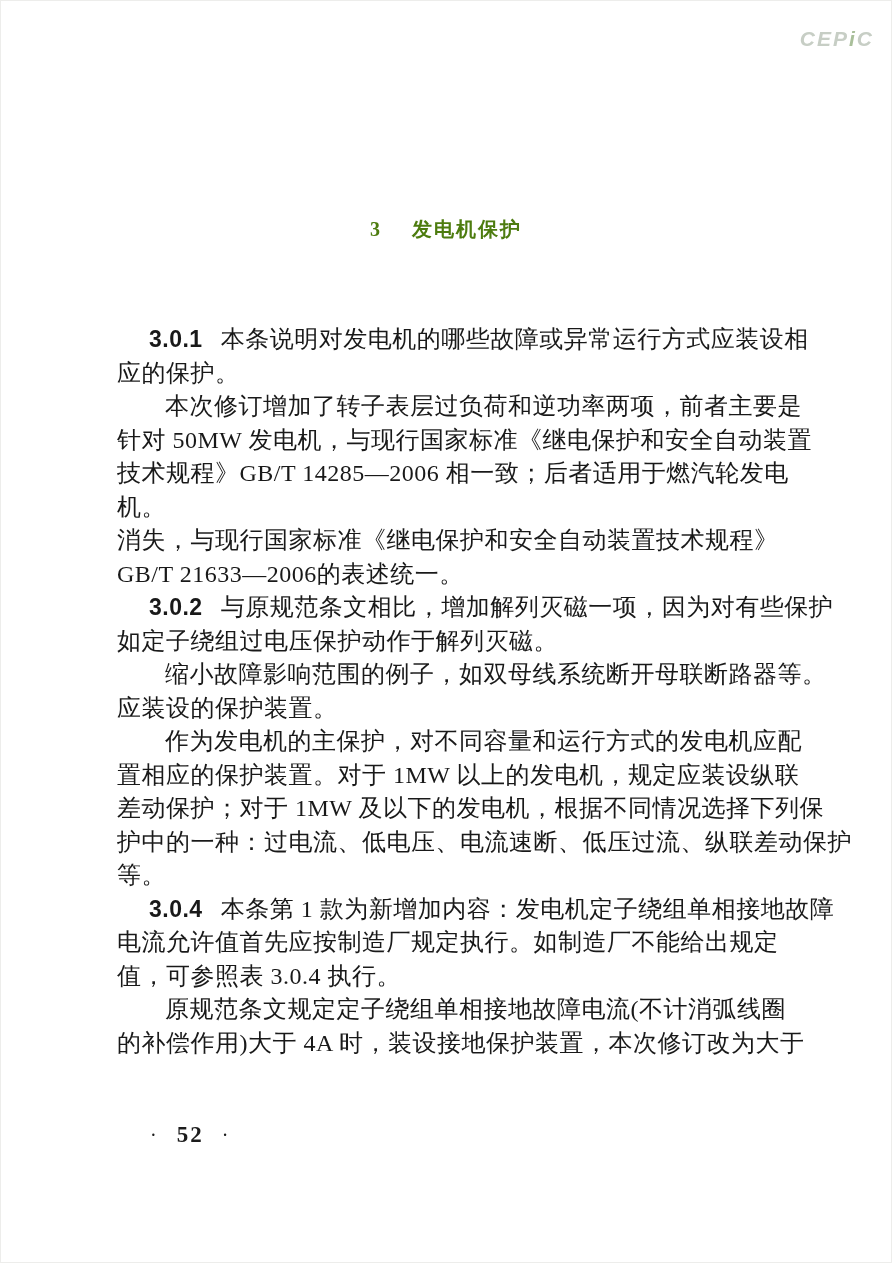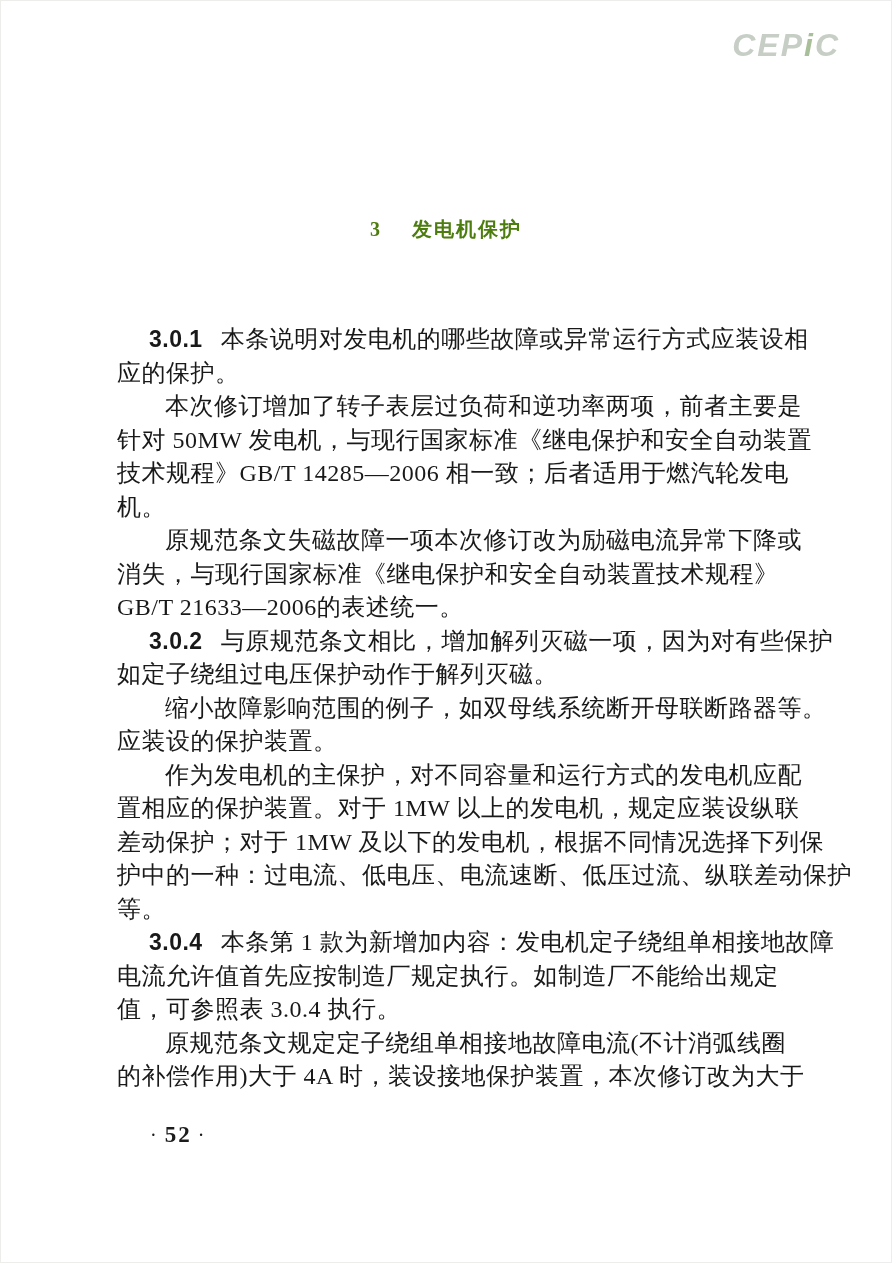--- a/index.html
+++ b/index.html
@@ -8,25 +8,25 @@
     position: relative;
     background: #ffffff;
     font-family: "Liberation Serif", "DejaVu Serif", serif;
     color: #191919;
     overflow: hidden;
     box-shadow: inset 0 0 0 1px #ededeb;
   }
   .logo {
     position: absolute;
     top: 27px;
-    right: 52px;
+    right: 18px;
     font-family: "Liberation Sans", "DejaVu Sans", sans-serif;
     font-style: italic;
     font-weight: bold;
-    font-size: 32px;
+    font-size: 21px;
     letter-spacing: 2px;
     color: #c7cec5;
     user-select: none;
   }
   .logo .logo-i { color: #a9bf9a; }
   .doc-title {
     position: absolute;
     top: 216px;
     left: 0;
     width: 100%;
@@ -61,21 +61,21 @@
   .footer {
     position: absolute;
     top: 1122px;
     left: 150px;
     font-size: 22px;
     letter-spacing: 2px;
     color: #1c1c1c;
   }
   .footer .pgnum {
     font-weight: bold;
-    margin: 0 6px;
+    margin: 0 18px;
     font-size: 23px;
   }
   .footer .dot { font-size: 20px; }
 </style>
 </head>
 <body>
 
 <div class="logo">
   <span>CEP</span><span class="logo-i">i</span><span>C</span>
 </div>
@@ -84,21 +84,20 @@
   <span class="title-number">3</span><span>发电机保护</span>
 </div>
 
 <div class="content">
     <div class="line"><span class="secnum">3.0.1</span><span>本条说明对发电机的哪些故障或异常运行方式应装设相</span></div>
     <div class="line"><span>应的保护。</span></div>
     <div class="line indent"><span>本次修订增加了转子表层过负荷和逆功率两项，前者主要是</span></div>
     <div class="line"><span>针对 50MW 发电机，与现行国家标准《继电保护和安全自动装置</span></div>
     <div class="line"><span>技术规程》GB/T 14285—2006 相一致；后者适用于燃汽轮发电</span></div>
     <div class="line"><span>机。</span></div>
-    <div class="line indent"><span>原规范条文失磁故障一项本次修订改为励磁电流异常下降或</span></div>
     <div class="line"><span>消失，与现行国家标准《继电保护和安全自动装置技术规程》</span></div>
     <div class="line"><span>GB/T 21633—2006的表述统一。</span></div>
     <div class="line"><span class="secnum">3.0.2</span><span>与原规范条文相比，增加解列灭磁一项，因为对有些保护</span></div>
     <div class="line"><span>如定子绕组过电压保护动作于解列灭磁。</span></div>
     <div class="line indent"><span>缩小故障影响范围的例子，如双母线系统断开母联断路器等。</span></div>
     <div class="line"><span>应装设的保护装置。</span></div>
     <div class="line indent"><span>作为发电机的主保护，对不同容量和运行方式的发电机应配</span></div>
     <div class="line"><span>置相应的保护装置。对于 1MW 以上的发电机，规定应装设纵联</span></div>
     <div class="line"><span>差动保护；对于 1MW 及以下的发电机，根据不同情况选择下列保</span></div>
     <div class="line"><span>护中的一种：过电流、低电压、电流速断、低压过流、纵联差动保护</span></div>

